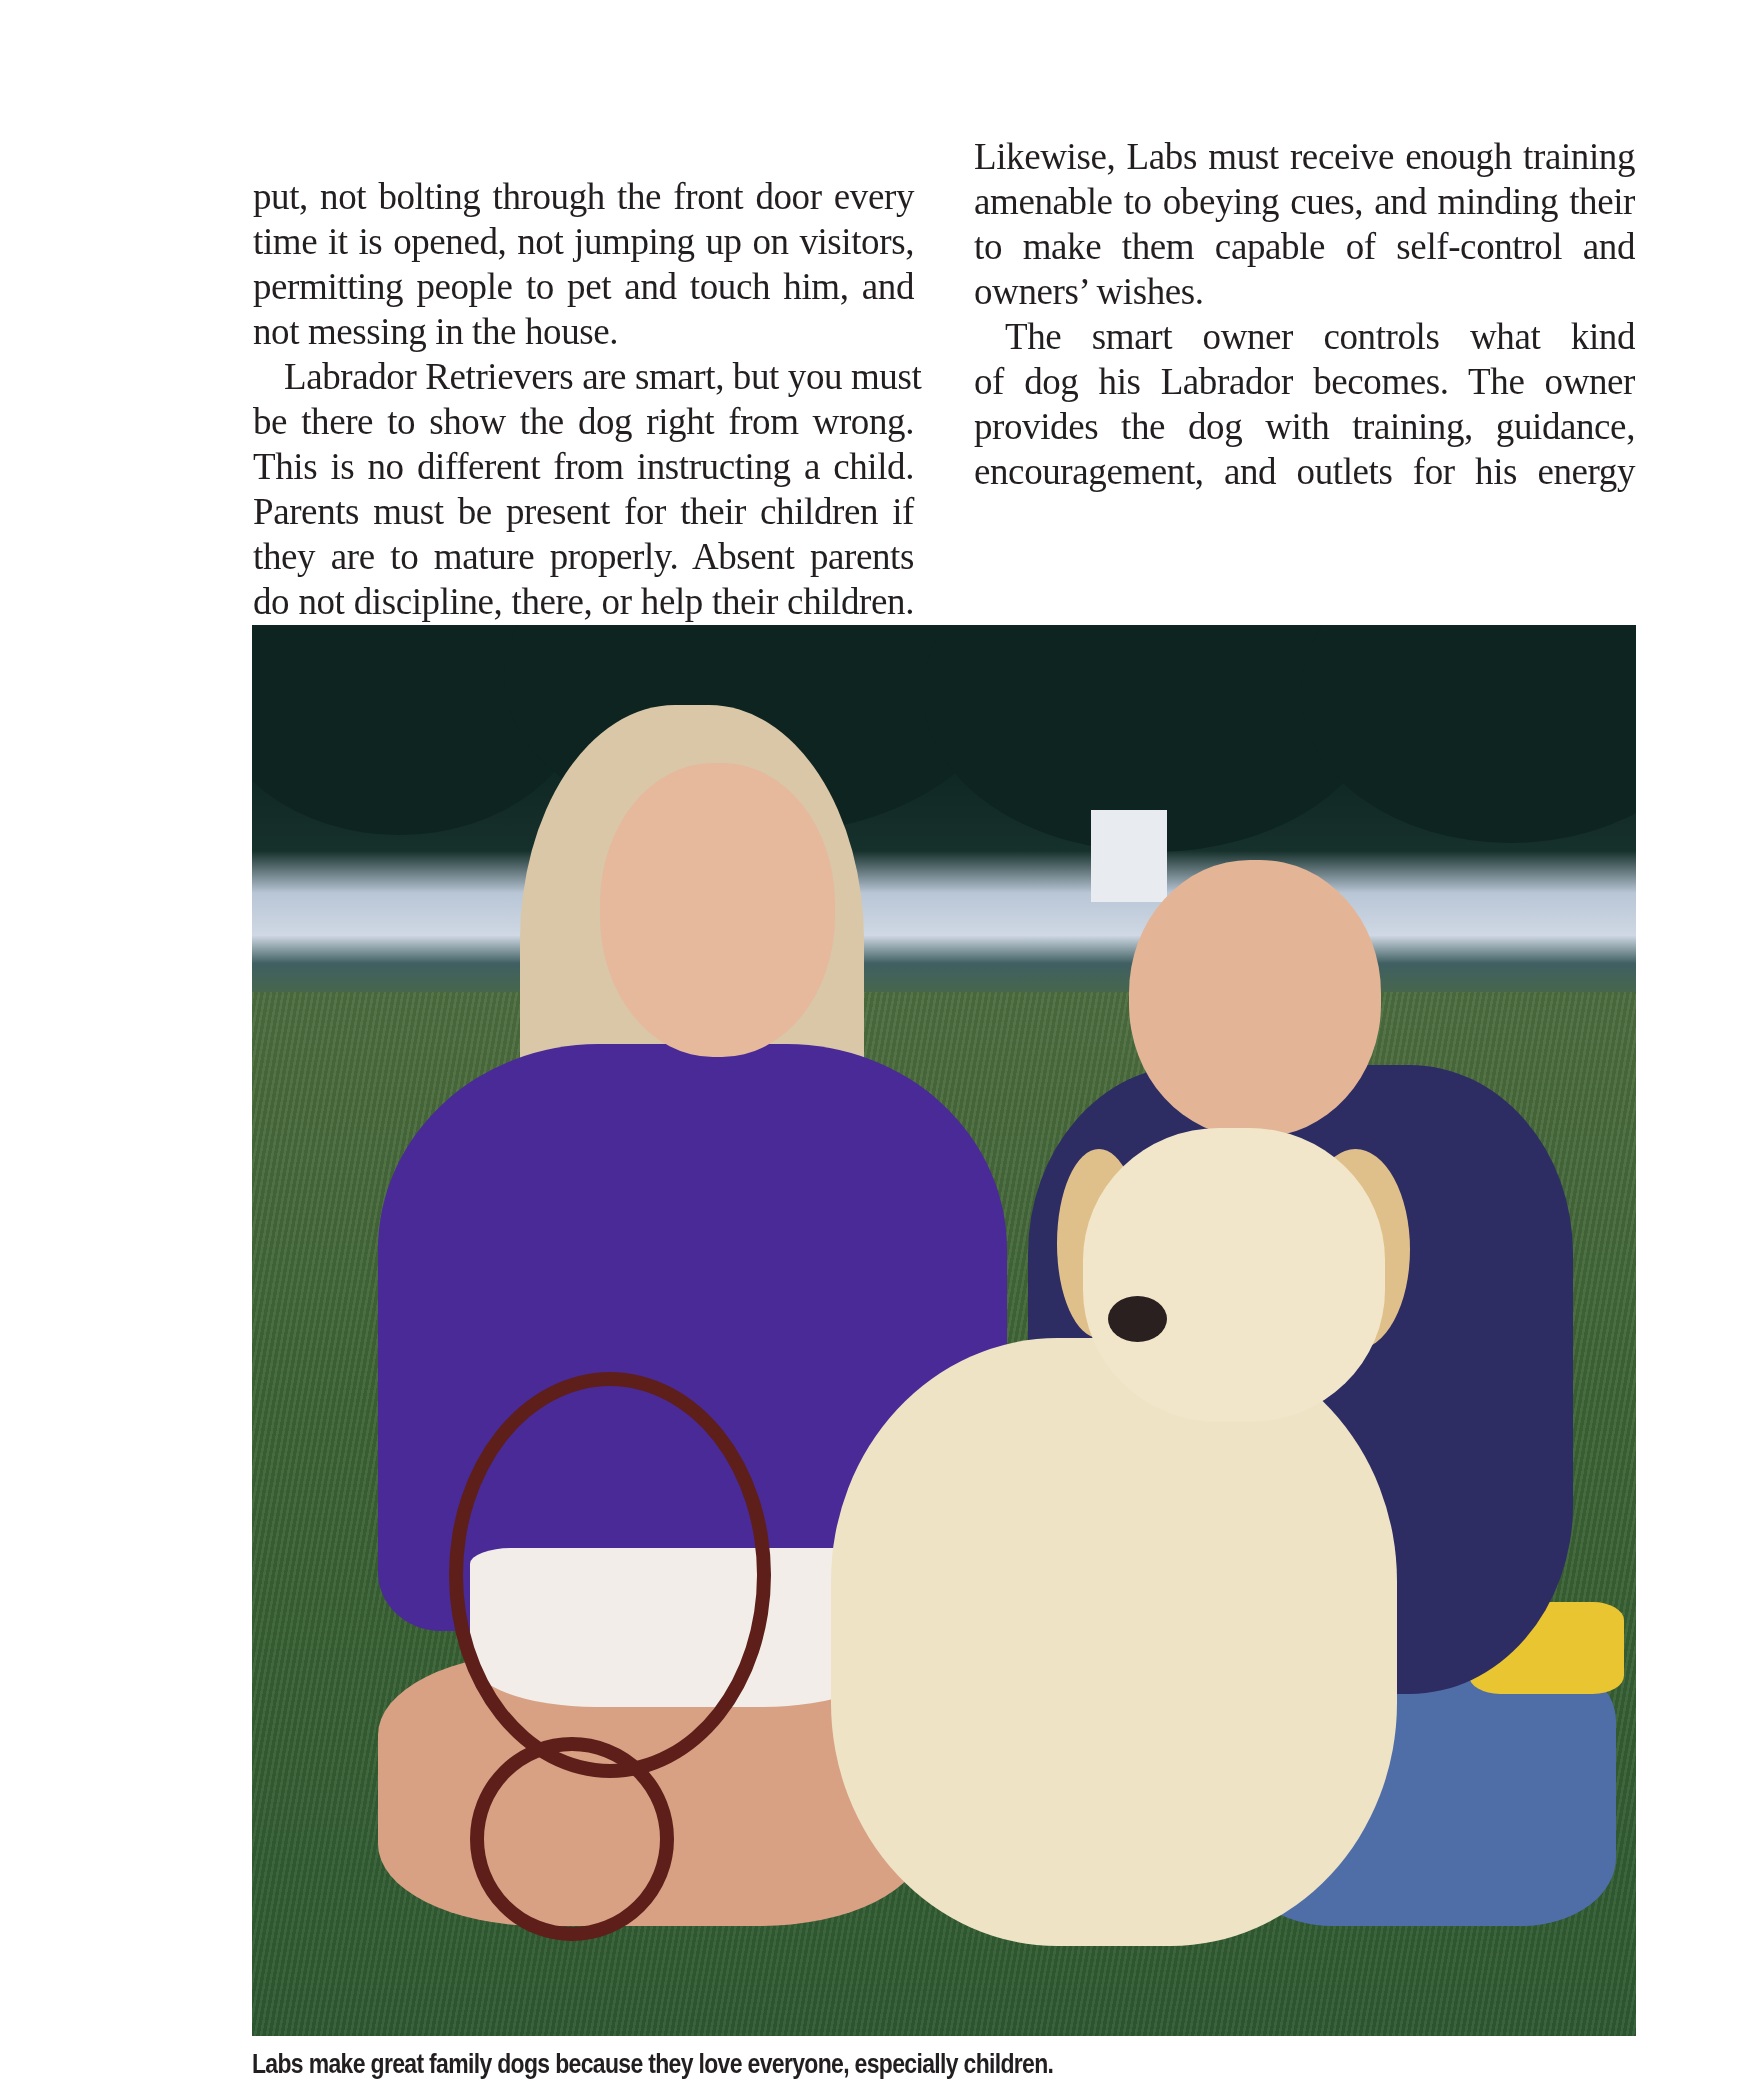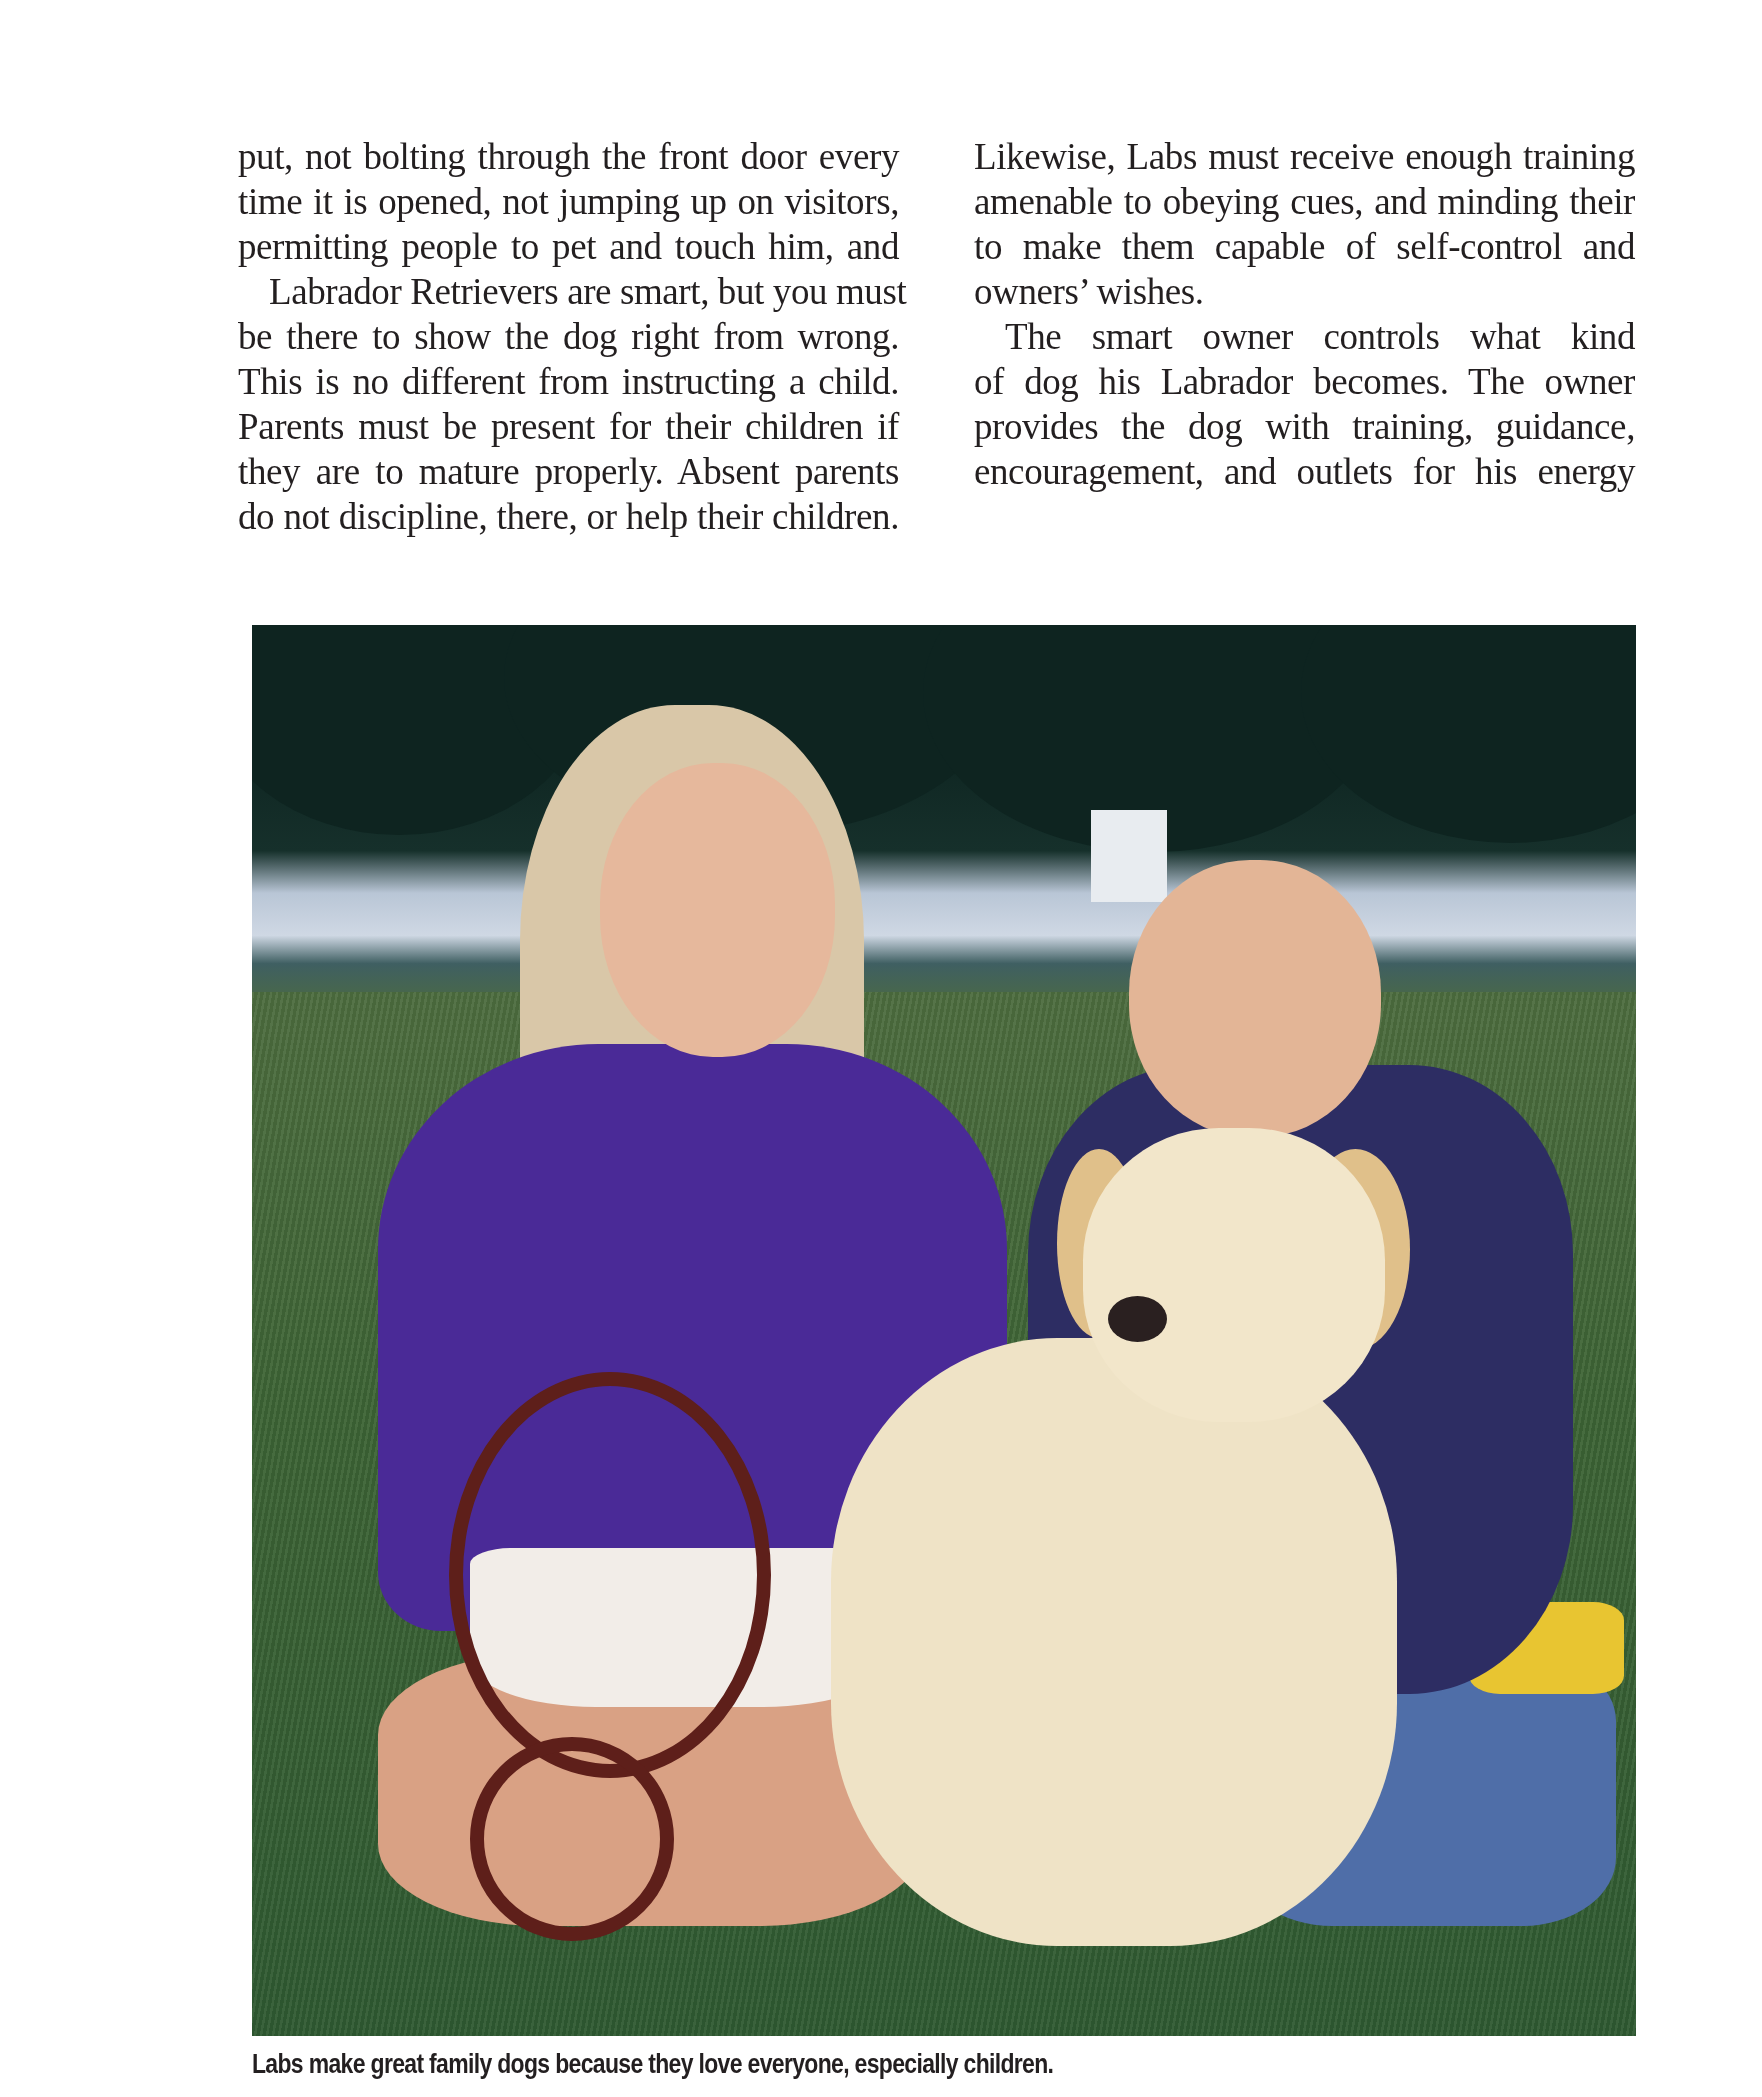--- a/index.html
+++ b/index.html
@@ -6,21 +6,21 @@
     body { width: 1763px; height: 2266px; position: relative; overflow: hidden; }
     .col {
       position: absolute; top: 134px; width: 661px;
       font-family: "Liberation Serif", "DejaVu Serif", serif;
       font-size: 37px; line-height: 45px; color: #231f20;
       text-align: justify; text-align-last: justify;
     }
     .col .line { display: block; white-space: nowrap; text-align: justify; text-align-last: justify; letter-spacing: -0.4px; }
     .col .line.last { text-align-last: left; }
     .col .line.indent { text-indent: 31px; }
-    #col-left { left: 238px; }
+    #col-left { left: 253px; margin-top: 40px; }
     #col-right { left: 974px; }
     #photo {
       position: absolute; left: 252px; top: 625px; width: 1384px; height: 1411px;
       overflow: hidden;
       background:
         linear-gradient(180deg,
           #0b1d1a 0%, #0f2622 9%, #16302b 16%, #b9c6d6 19%, #cfd8e4 22%,
           #3f5f62 24%, #4b6a44 27%, #46683a 35%, #3c5e34 55%, #36572f 75%, #2e4f2b 100%);
     }
     #photo .tree { position: absolute; border-radius: 50%; background: #0e2420; }
@@ -50,20 +50,21 @@
       letter-spacing: -0.8px; transform: scaleX(0.82); transform-origin: left center; white-space: nowrap;
     }
   </style>
 </head>
 <body>
 
 <div id="col-left" class="col">
   <span class="line">put, not bolting through the front door every</span>
   <span class="line">time it is opened, not jumping up on visitors,</span>
   <span class="line">permitting people to pet and touch him, and</span>
+  <span class="line last">not messing in the house.</span>
   <span class="line indent">Labrador Retrievers are smart, but you must</span>
   <span class="line">be there to show the dog right from wrong.</span>
   <span class="line">This is no different from instructing a child.</span>
   <span class="line">Parents must be present for their children if</span>
   <span class="line">they are to mature properly. Absent parents</span>
   <span class="line">do not discipline, there, or help their children.</span>
 </div>
 
 <div id="col-right" class="col">
   <span class="line">Likewise, Labs must receive enough training</span>

